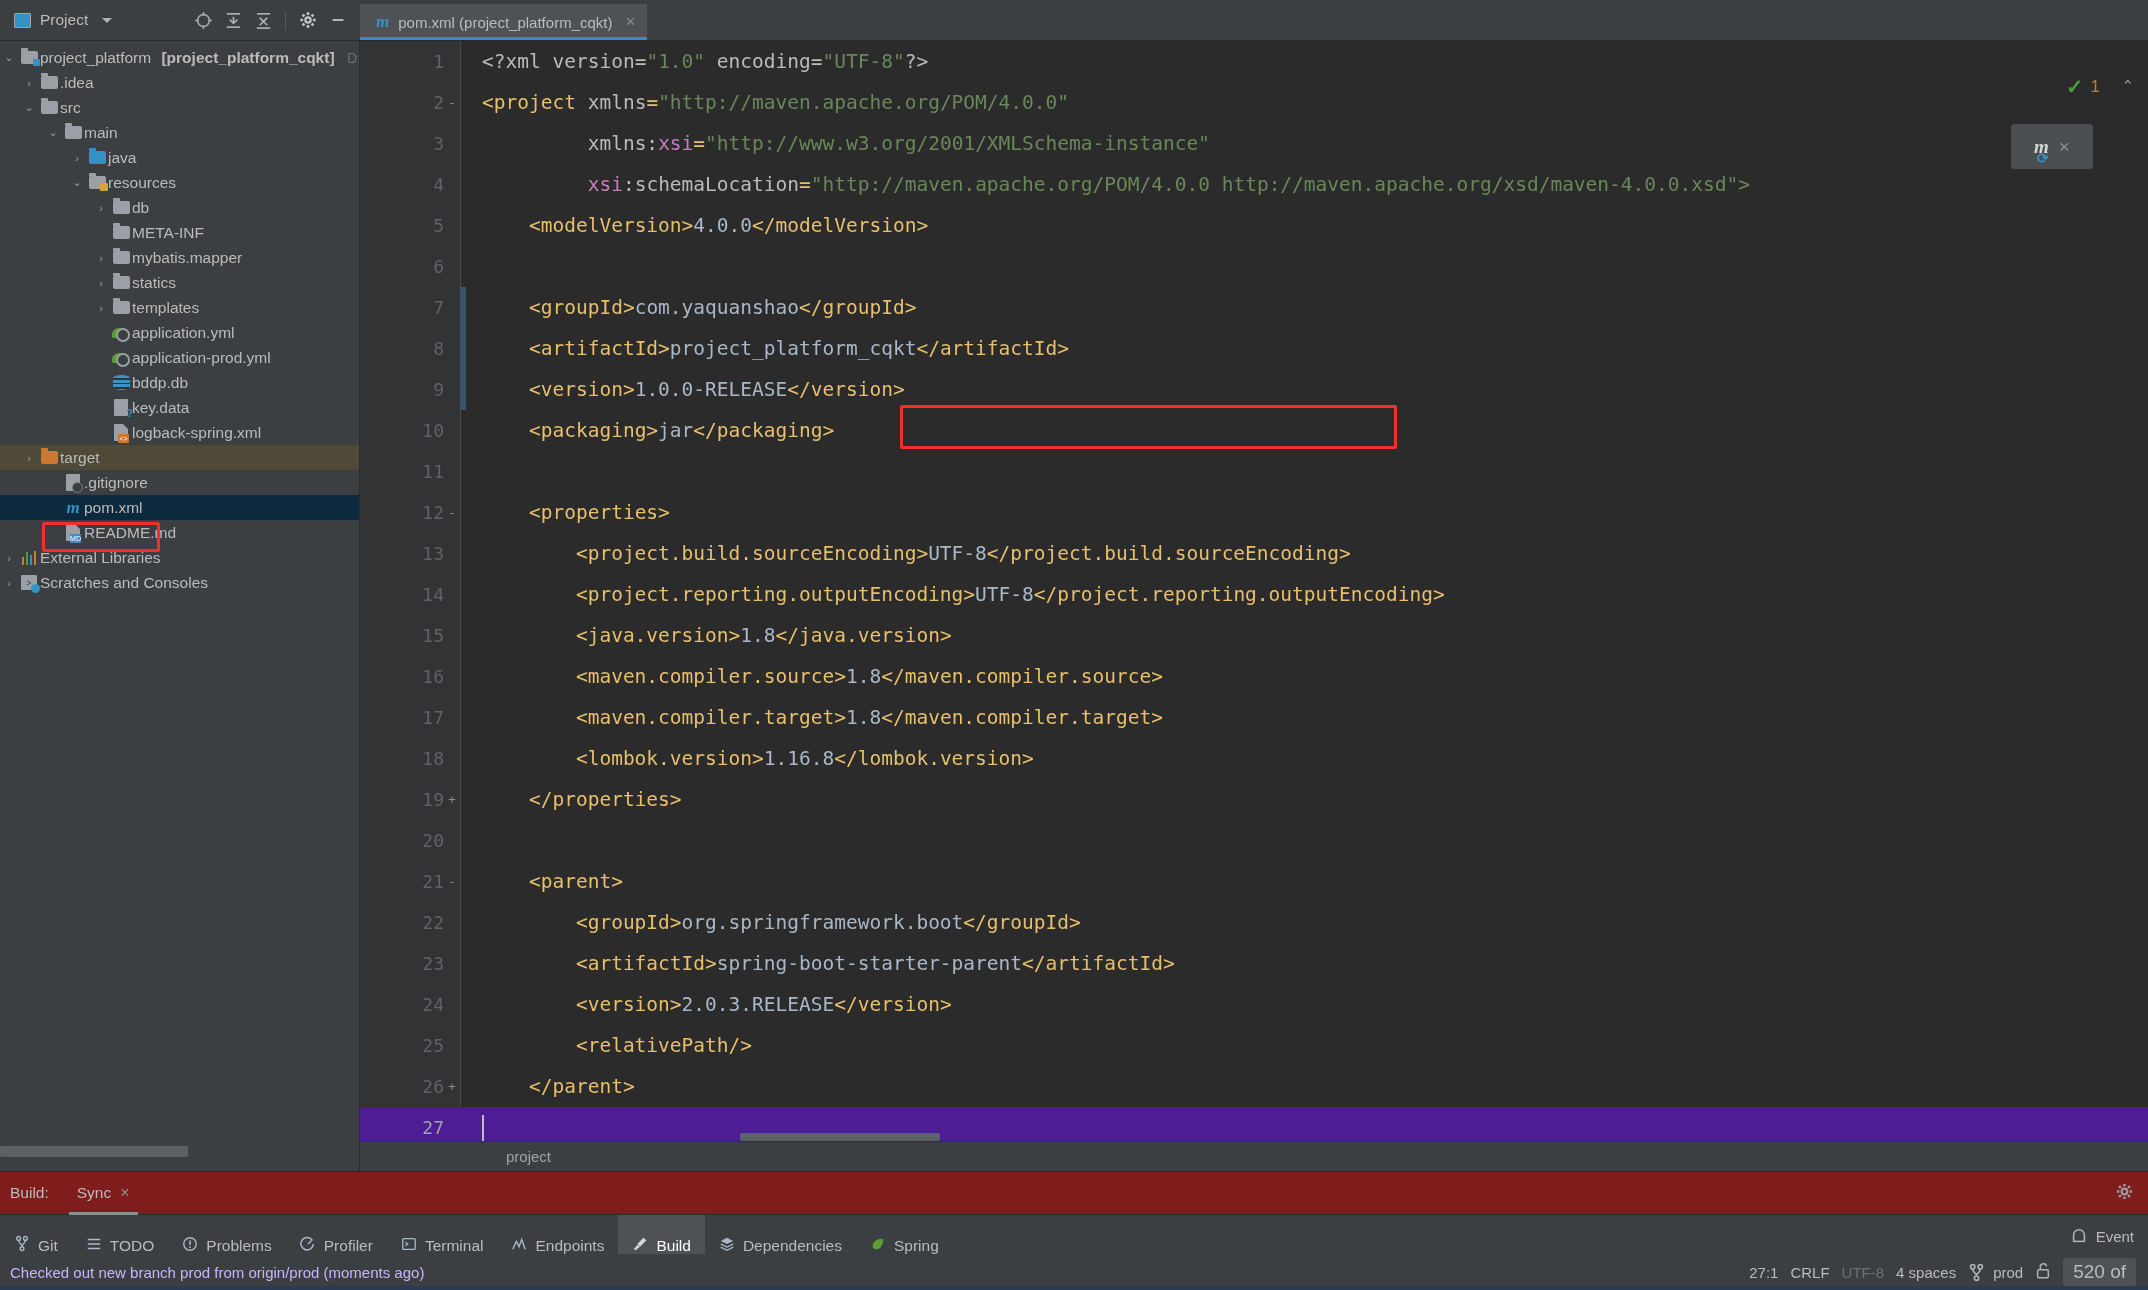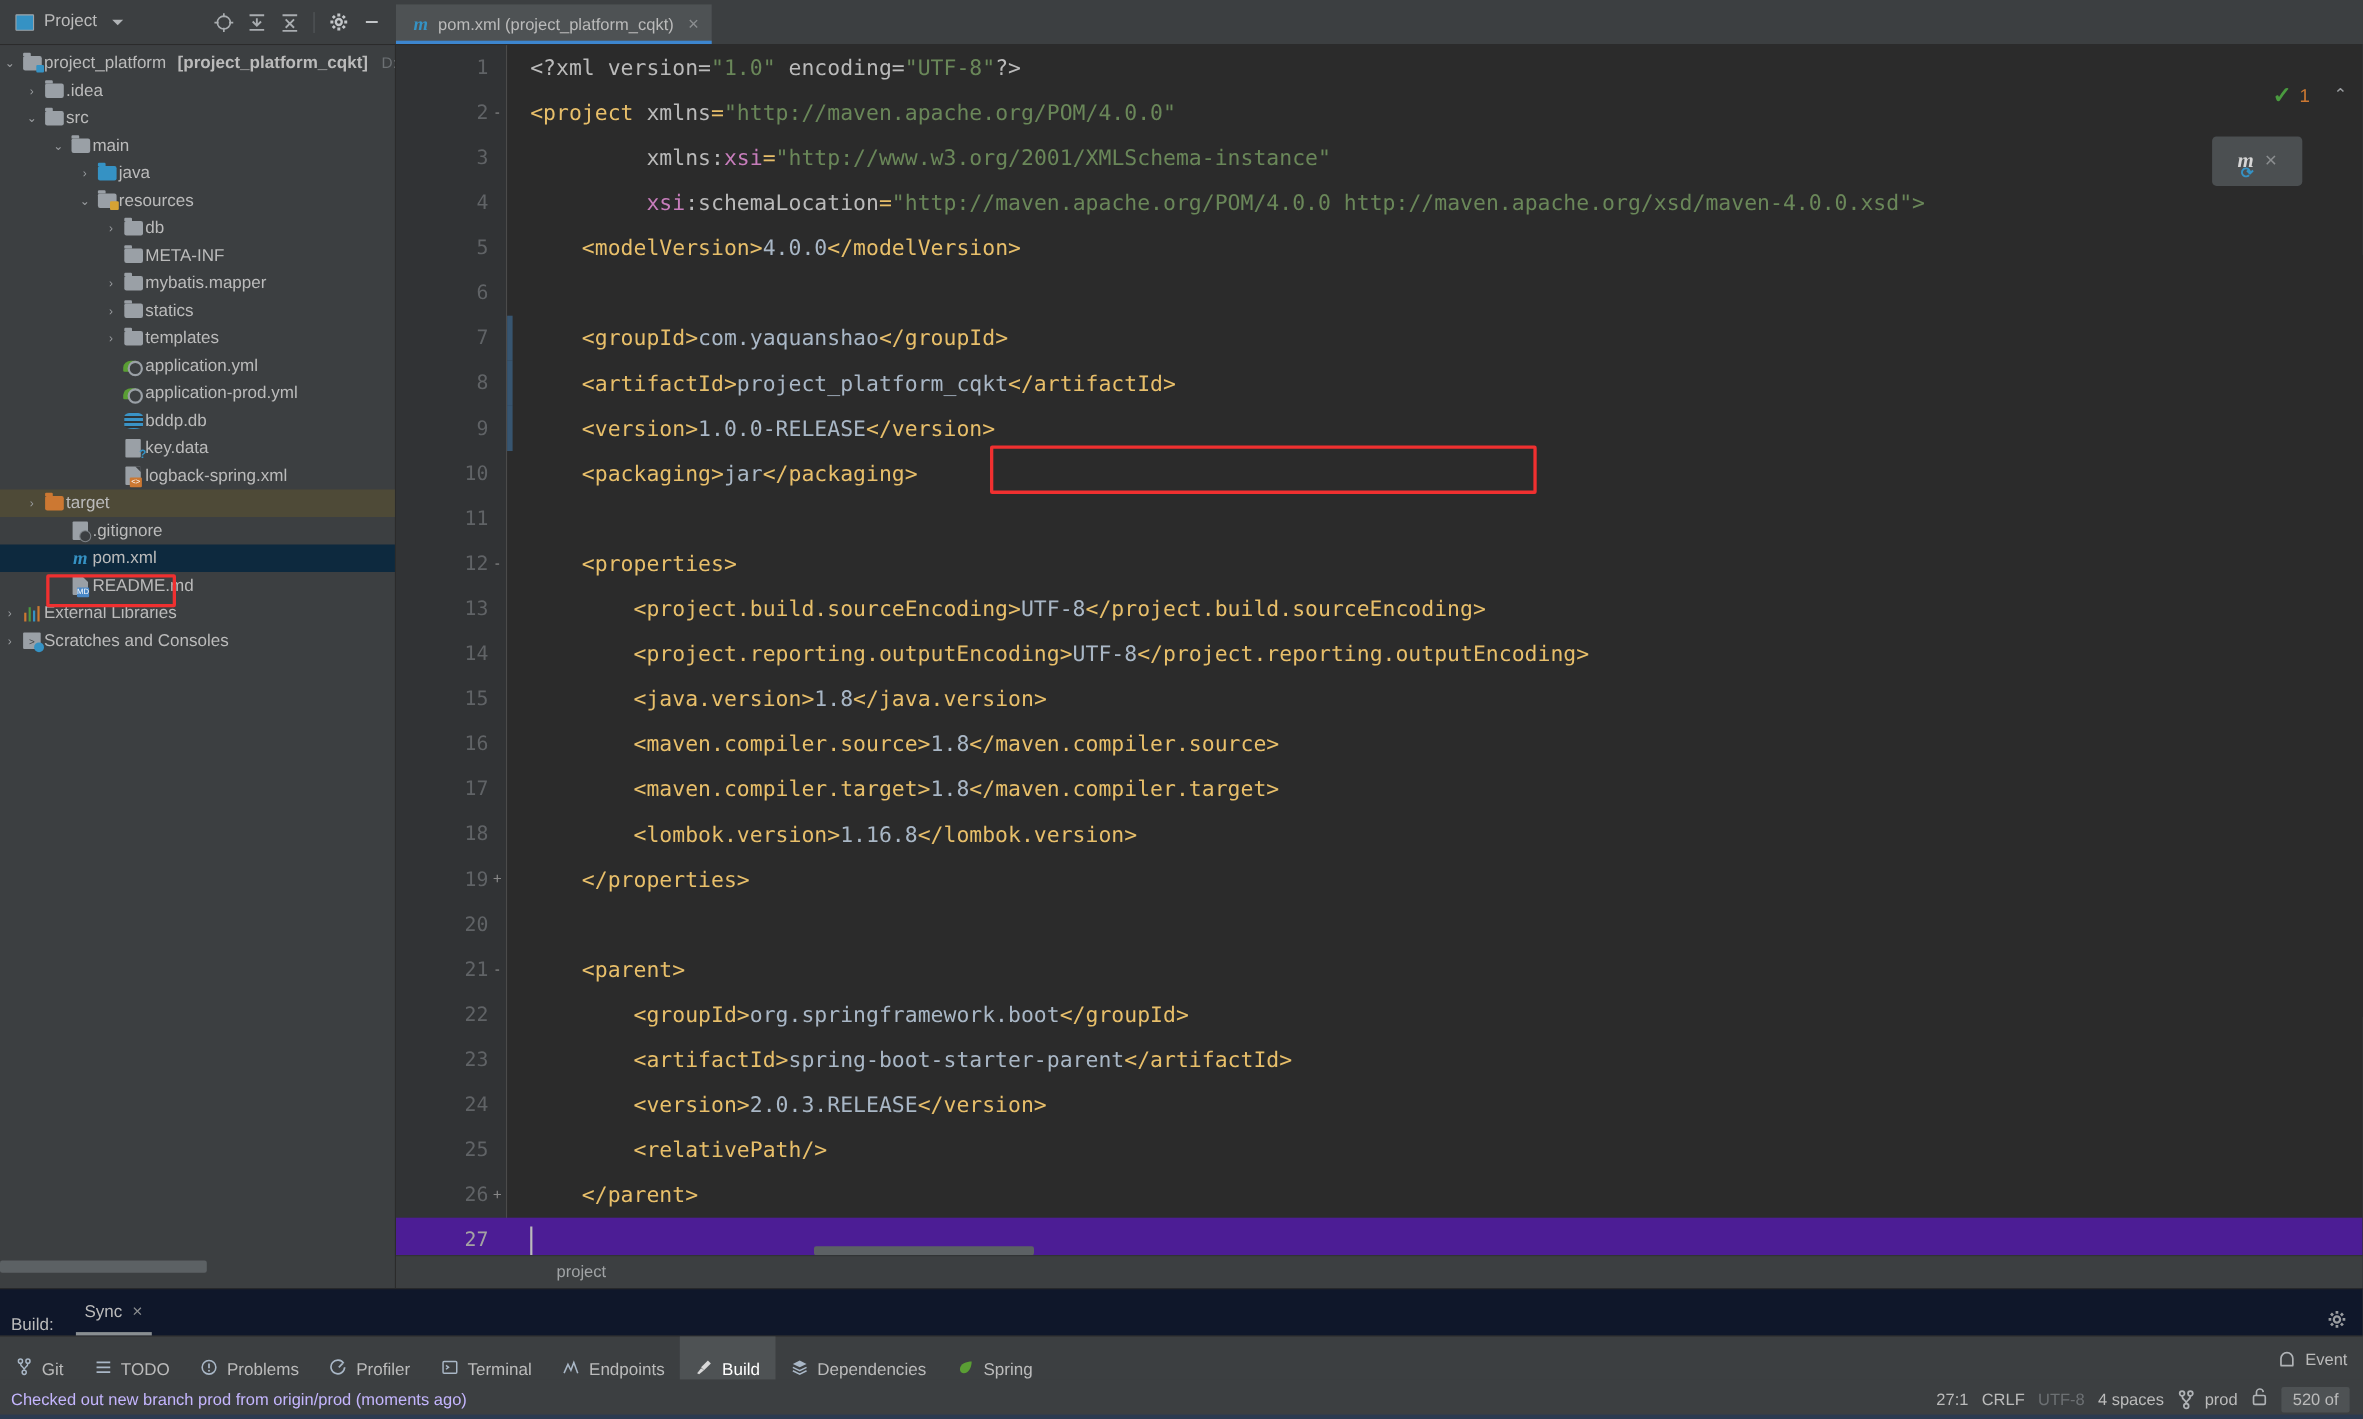--- a/index.html
+++ b/index.html
@@ -121,38 +121,38 @@
   .maven-float{position:absolute;right:55px;top:83px;width:82px;height:45px;background:#4b4f51;border-radius:4px;display:flex;align-items:center;justify-content:center;gap:10px;}
   .mv-m{color:#d6d6d6;font-style:italic;font-weight:700;font-size:19px;font-family:"Liberation Serif",serif;position:relative;}
   .mv-m::after{content:"⟳";position:absolute;left:3px;bottom:-9px;color:#3592c4;font-size:14px;font-style:normal;}
   .mv-x{color:#8b8e90;font-size:19px;}
 
   .breadcrumb{height:30px;background:#3c3f41;display:flex;align-items:center;padding-left:146px;color:#a0a3a5;font-size:15px;border-top:1px solid #313335;flex:none;}
 
   .ed-vscroll{position:absolute;right:0;top:0;width:14px;bottom:0;}
 
   
-  .buildpanel{height:43px;background:#0f172a;display:flex;align-items:flex-end;border-top:1px solid #2b2b2b;flex:none;position:relative;}
+  .buildpanel{height:43px;background:#7f1d1d;display:flex;align-items:center;border-top:1px solid #2b2b2b;flex:none;position:relative;}
   .bp-label{color:#bbbbbb;font-size:15.5px;padding-left:10px;}
   .bp-tab{margin-left:26px;color:#bbbbbb;font-size:15.5px;display:flex;align-items:center;gap:9px;position:relative;height:43px;padding:0 2px;}
   .bp-tab::after{content:"";position:absolute;left:-6px;right:-6px;bottom:0;height:3px;background:#8a8f92;}
   .bp-x{color:#8b8e90;font-size:16px;}
   .bp-gear{position:absolute;right:14px;color:#9a9da0;}
 
   
   .toolbar-bottom{height:40px;background:#3c3f41;display:flex;align-items:center;border-top:1px solid #2b2b2b;flex:none;}
   .tw{display:flex;align-items:flex-end;gap:8px;padding:0 14px;height:40px;color:#bbbbbb;font-size:15.5px;}
   .tw.active{background:#4e5254;color:#ffffff;}
   .tw .gl{font-size:15px;color:#a9b7c6;}
 
   .statusbar{height:36px;background:#3c3f41;display:flex;align-items:center;flex:none;position:relative;}
   .sb-left{color:#c4b5fd;font-size:15px;padding-left:10px;}
   .sb-right{margin-left:auto;display:flex;align-items:center;gap:12px;padding-right:12px;color:#bbbbbb;font-size:15px;}
   .dim{color:#6c7073;}
-  .memory{background:#4e5254;padding:3px 10px;color:#bbbbbb;font-size:15px;border-radius:2px;}
+  .memory{background:#4e5254;padding:3px 10px;color:#bbbbbb;font-size:19px;border-radius:2px;}
   .branch{display:flex;align-items:center;gap:8px;}
   .eventlog{position:absolute;right:14px;top:-27px;display:flex;align-items:center;gap:8px;color:#bbbbbb;font-size:15px;}
   .bottomline{position:absolute;left:0;right:0;bottom:0;height:4px;background:#2b3a50;}
 
   .hscroll-ed{position:absolute;left:380px;bottom:0;height:8px;width:200px;background:#5c6164;border-radius:2px;}
 </style>
 </head>
 <body>
 
 <div class="app">

